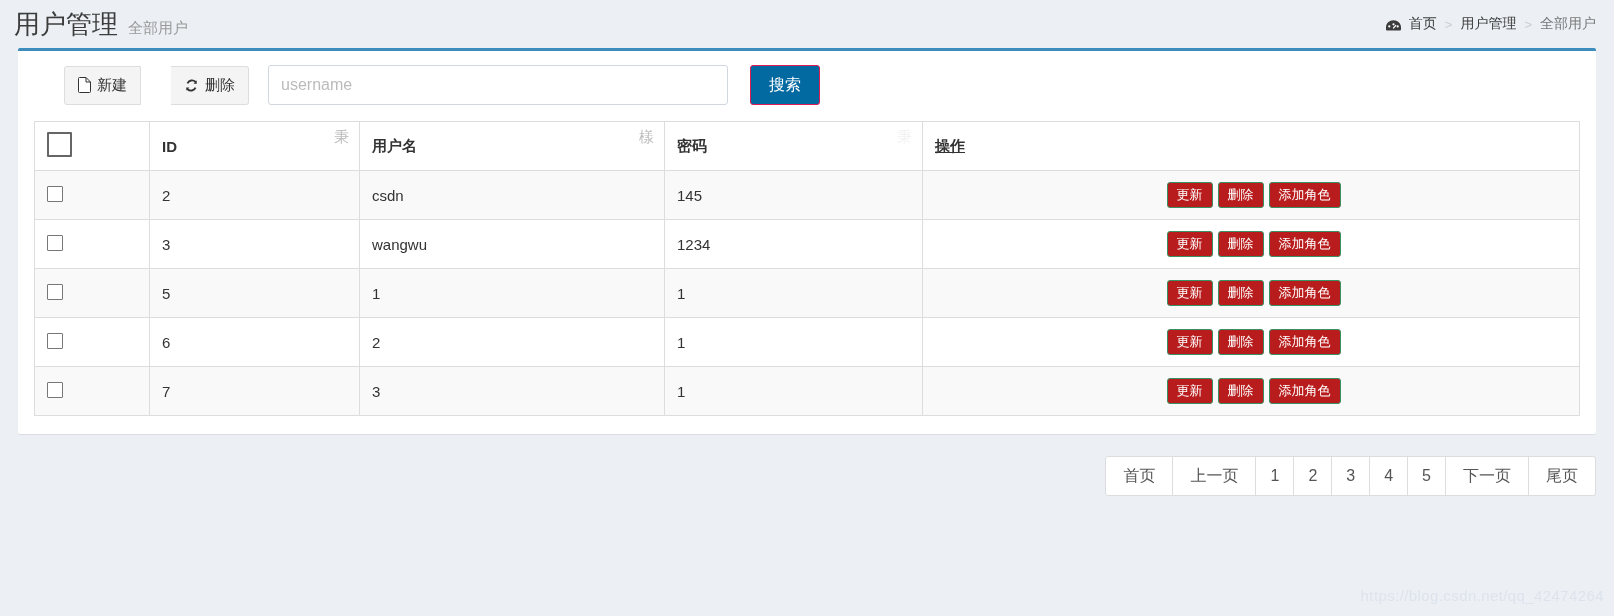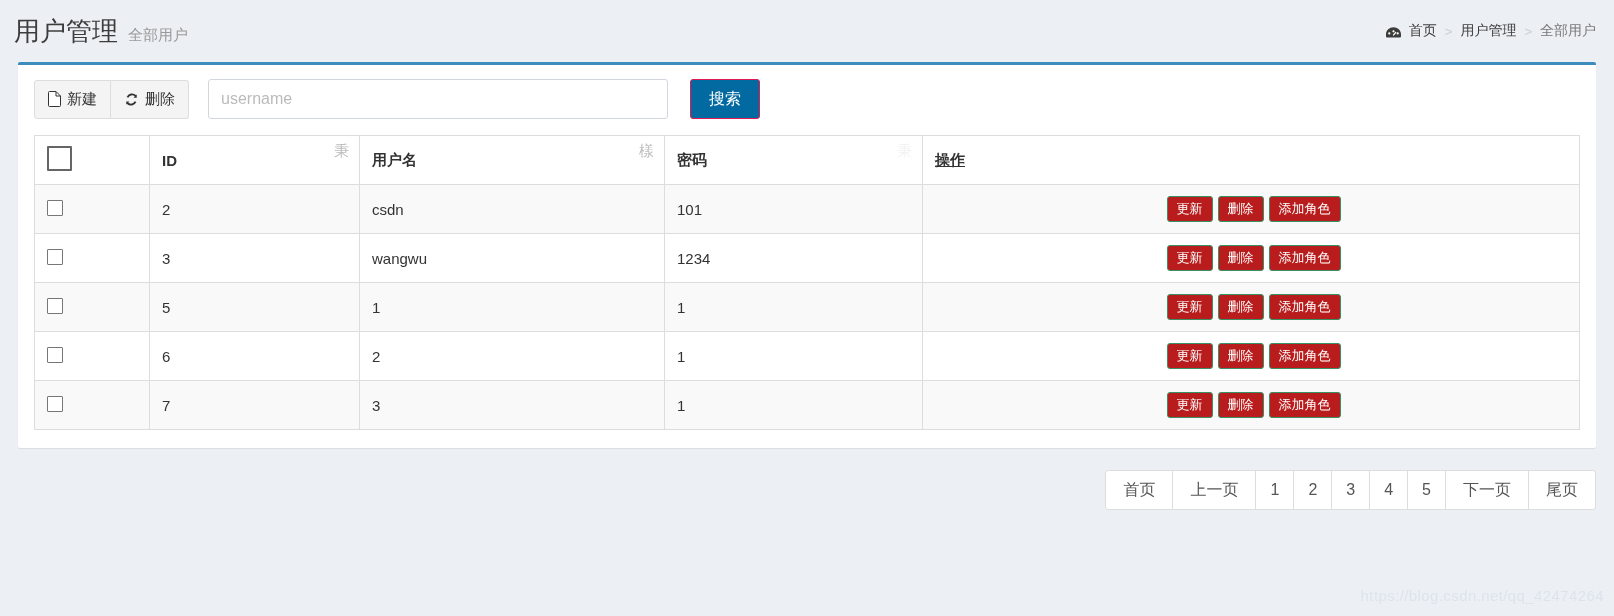--- a/index.html
+++ b/index.html
@@ -10,21 +10,21 @@
     background: #ecf0f5;
     font-family: "Liberation Sans", "DejaVu Sans", sans-serif;
     font-size: 14px;
     color: #333;
     overflow: hidden;
     position: relative;
   }
 
   
   .content-header {
-    height: 62px;
+    height: 48px;
     padding: 0 18px 0 14px;
     display: flex;
     align-items: center;
     justify-content: space-between;
   }
   .title-wrap { display: flex; align-items: baseline; }
   .page-title {
     font-size: 26px;
     font-weight: 400;
     color: #3c3c3c;
@@ -90,20 +90,21 @@
     border: 1px solid #ddd;
     color: #333;
     font-size: 15px;
     font-family: inherit;
     padding: 8px 13px;
     cursor: pointer;
     display: flex;
     align-items: center;
     line-height: 1.3;
     height: 39px;
+    margin-left: 30px;
   }
   .btn-group .btn-default:first-child {
     border-radius: 3px 0 0 3px;
   }
   .btn-group .btn-default:last-child {
     border-radius: 0 3px 3px 0;
     border-left: none;
   }
   .btn-default .gi { margin-right: 6px; display: inline-flex; }
   .search-input {
@@ -325,21 +326,21 @@
             <span class="sort-glyph faint">秉</span>
           </th>
           <th class="center">操作</th>
         </tr>
       </thead>
       <tbody id="tbody">
           <tr>
             <td><span class="cb"></span></td>
             <td>2</td>
             <td>csdn</td>
-            <td>101</td>
+            <td>145</td>
             <td class="ops"><button class="btn-green">更新</button><button class="btn-green">删除</button><button class="btn-green">添加角色</button></td>
           </tr>
           <tr>
             <td><span class="cb"></span></td>
             <td>3</td>
             <td>wangwu</td>
             <td>1234</td>
             <td class="ops"><button class="btn-green">更新</button><button class="btn-green">删除</button><button class="btn-green">添加角色</button></td>
           </tr>
           <tr>

